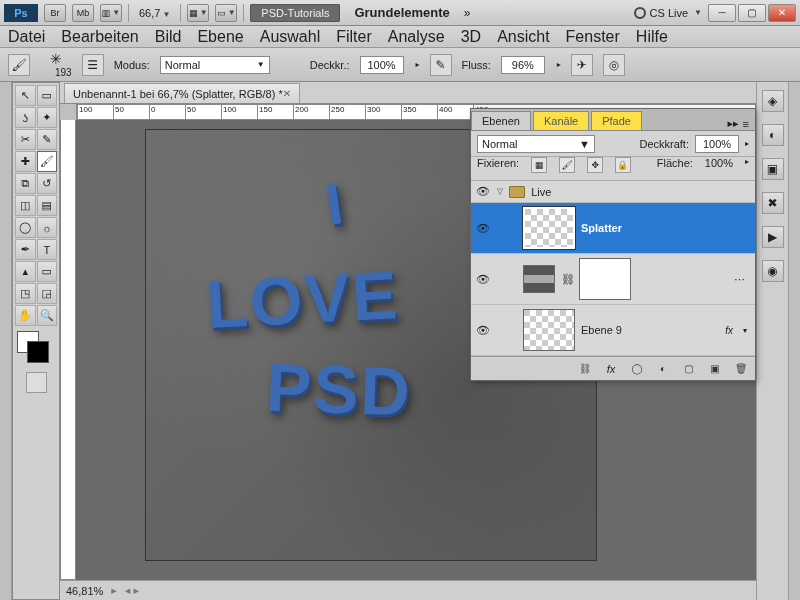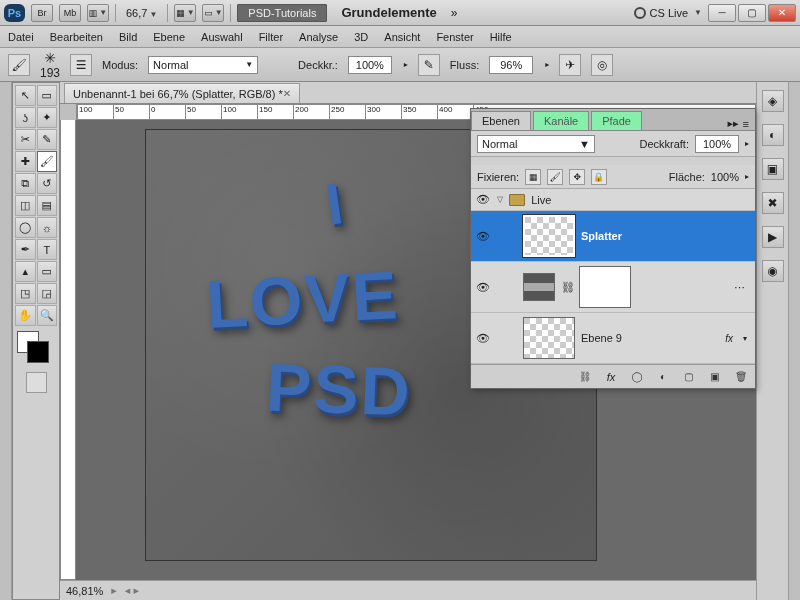--- a/index.html
+++ b/index.html
@@ -1,36 +1,36 @@
 <!DOCTYPE html>
 <html><head>
 <meta charset="utf-8">
 <style>
 * { margin:0; padding:0; box-sizing:border-box; font-family:Tahoma,Arial,sans-serif; font-size:11px; color:#222; }
 body { background:#b8b8b8; width:800px; height:600px; overflow:hidden; position:relative; }
 
 
 .titlebar { height:26px; background:linear-gradient(#e0e0e0,#c8c8c8); border-bottom:1px solid #888; display:flex; align-items:center; padding:0 4px; gap:6px; }
-.titlebar .ps-icon { width:21px; height:18px; background:#1a3a5c; color:#5cb3ff; font-weight:bold; font-size:11px; display:flex; align-items:center; justify-content:center; border-radius:6px; }
+.titlebar .ps-icon { width:34px; height:18px; background:#1a3a5c; color:#5cb3ff; font-weight:bold; font-size:11px; display:flex; align-items:center; justify-content:center; border-radius:0; }
 .titlebar .tb-btn { width:22px; height:18px; background:linear-gradient(#ddd,#bbb); border:1px solid #888; border-radius:2px; display:flex; align-items:center; justify-content:center; font-size:9px; }
 .titlebar .tb-sep { width:1px; height:18px; background:#999; }
 .titlebar .zoom { font-size:11px; padding:0 4px; }
 .titlebar .dropdown-arrow { font-size:8px; margin-left:2px; color:#444; }
 .titlebar .workspace-btn { height:18px; padding:0 10px; background:#6a6a6a; color:#eee; border:1px solid #555; border-radius:1px; display:flex; align-items:center; font-size:11px; }
 .titlebar .workspace-inactive { height:18px; padding:0 8px; display:flex; align-items:center; font-size:13px; font-weight:bold; }
 .titlebar .spacer { flex:1; }
 .titlebar .cslive { display:flex; align-items:center; gap:4px; font-size:11px; }
 .titlebar .cslive .ring { width:12px; height:12px; border:2px solid #444; border-radius:50%; }
 .win-btns { display:flex; gap:2px; }
 .win-btns div { width:28px; height:18px; border:1px solid #888; border-radius:2px; display:flex; align-items:center; justify-content:center; font-size:10px; background:linear-gradient(#eee,#ccc);}
 .win-btns .close { background:linear-gradient(#e98,#c43); color:#fff;}
 
 
 .menubar { height:22px; background:linear-gradient(#d6d6d6,#c8c8c8); border-bottom:1px solid #999; display:flex; align-items:center; padding:0 8px; gap:16px; }
-.menubar span { font-size:11px; cursor:default; }
+.menubar span { font-size:16px; cursor:default; }
 
 
 .optbar { height:34px; background:linear-gradient(#d6d6d6,#c2c2c2); border-bottom:1px solid #888; display:flex; align-items:center; padding:0 8px; gap:10px; }
 .optbar .small-icon { width:22px; height:22px; border:1px solid #999; background:#ddd; display:flex; align-items:center; justify-content:center; font-size:12px; }
 .optbar label { font-size:11px; }
 .optbar .combo { width:110px; height:18px; background:#fff; border:1px solid #888; display:flex; align-items:center; padding:0 4px; justify-content:space-between; }
 .optbar .numbox { width:44px; height:18px; background:#fff; border:1px solid #888; display:flex; align-items:center; justify-content:center; }
 .optbar .tri { font-size:8px; margin-left:2px;}
 
 
@@ -68,26 +68,26 @@
 .statusbar { height:20px; background:#cfcfcf; border-top:1px solid #999; display:flex; align-items:center; padding:0 6px; gap:8px; font-size:10px;}
 
 
 .icondock { width:32px; background:#cfcfcf; border-left:1px solid #999; display:flex; flex-direction:column; align-items:center; padding-top:8px; gap:12px;}
 .icondock .di { width:22px; height:22px; background:linear-gradient(#e0e0e0,#c4c4c4); border:1px solid #999; display:flex; align-items:center; justify-content:center; font-size:12px;}
 
 
 .panel { position:absolute; top:108px; right:44px; width:286px; background:#cfcfcf; border:1px solid #666; box-shadow:2px 2px 6px rgba(0,0,0,.3); }
 .panel .ptabs { height:22px; background:#b8b8b8; display:flex; align-items:flex-end; border-bottom:1px solid #888;}
 .panel .ptabs .pt { padding:3px 10px; border:1px solid #888; border-bottom:none; margin-right:2px; font-size:11px; background:#cfcfcf;}
-.panel .ptabs .pt.inactive { background:#86efac; color:#555;margin-top:20px;}
+.panel .ptabs .pt.inactive { background:#fde047; color:#555;margin-top:20px;}
 .panel .ptabs .menu { margin-left:auto; padding:0 6px; font-size:10px; color:#666; display:flex; gap:4px; align-items:center;}
 .panel .prow { height:26px; display:flex; align-items:center; padding:0 6px; gap:6px; border-bottom:1px solid #aaa; background:#d4d4d4;}
 .panel .prow .combo { flex:0 0 118px; height:18px; background:#fff; border:1px solid #888; display:flex; align-items:center; padding:0 4px; justify-content:space-between; font-size:11px;}
 .panel .prow .nbox { width:44px; height:18px; background:#fff; border:1px solid #888; display:flex; align-items:center; justify-content:center; font-size:11px;}
-.panel .lockrow { height:24px; display:flex; align-items:center; padding:0 6px; gap:6px; border-bottom:1px solid #aaa; background:#d4d4d4; font-size:11px;margin-top:8px;}
+.panel .lockrow { height:24px; display:flex; align-items:flex-start; padding:0 6px; gap:12px; border-bottom:1px solid #aaa; background:#d4d4d4; font-size:11px;}
 .panel .lockrow .lb { width:16px; height:16px; border:1px solid #999; background:#e4e4e4; display:flex; align-items:center; justify-content:center; font-size:9px;}
 .panel .layerlist { max-height:200px; background:#d8d8d8; }
 .panel .group { height:22px; display:flex; align-items:center; padding:0 4px; gap:6px; border-bottom:1px solid #bbb;}
 .panel .group .eye { width:16px; height:16px; display:flex; align-items:center; justify-content:center;}
 .panel .group .tri { font-size:8px; color:#555;}
 .panel .group .folder { width:16px; height:12px; background:#c2a24a; border:1px solid #8a7030; border-radius:1px;}
 .panel .layer { display:flex; align-items:center; padding:4px 4px 4px 4px; gap:6px; border-bottom:1px solid #bbb;}
 .panel .layer .eye { width:16px; height:16px; display:flex; align-items:center; justify-content:center;}
 .panel .layer .thumb { width:52px; height:42px; border:1px solid #666; background:
  repeating-conic-gradient(#fff 0 25%, #ccc 0 50%) 0 0/12px 12px;}
@@ -147,21 +147,21 @@
   <span>3D</span>
   <span>Ansicht</span>
   <span>Fenster</span>
   <span>Hilfe</span>
 </div>
 
 <div class="optbar">
   <div class="small-icon">🖌</div>
   <div style="display:flex;flex-direction:column;align-items:center;">
     <span style="font-size:14px;">✳</span>
-    <span style="font-size:12px;">193</span>
+    <span style="font-size:10px;margin-left:15px;">193</span>
   </div>
   <div class="small-icon">☰</div>
   <label>Modus:</label>
   <div class="combo">
       <span>Normal</span>
       <span class="tri">▼</span>
     </div>
   <div style="width:20px;"></div>
   <label>Deckkr.:</label>
   <div class="numbox">100%</div>

